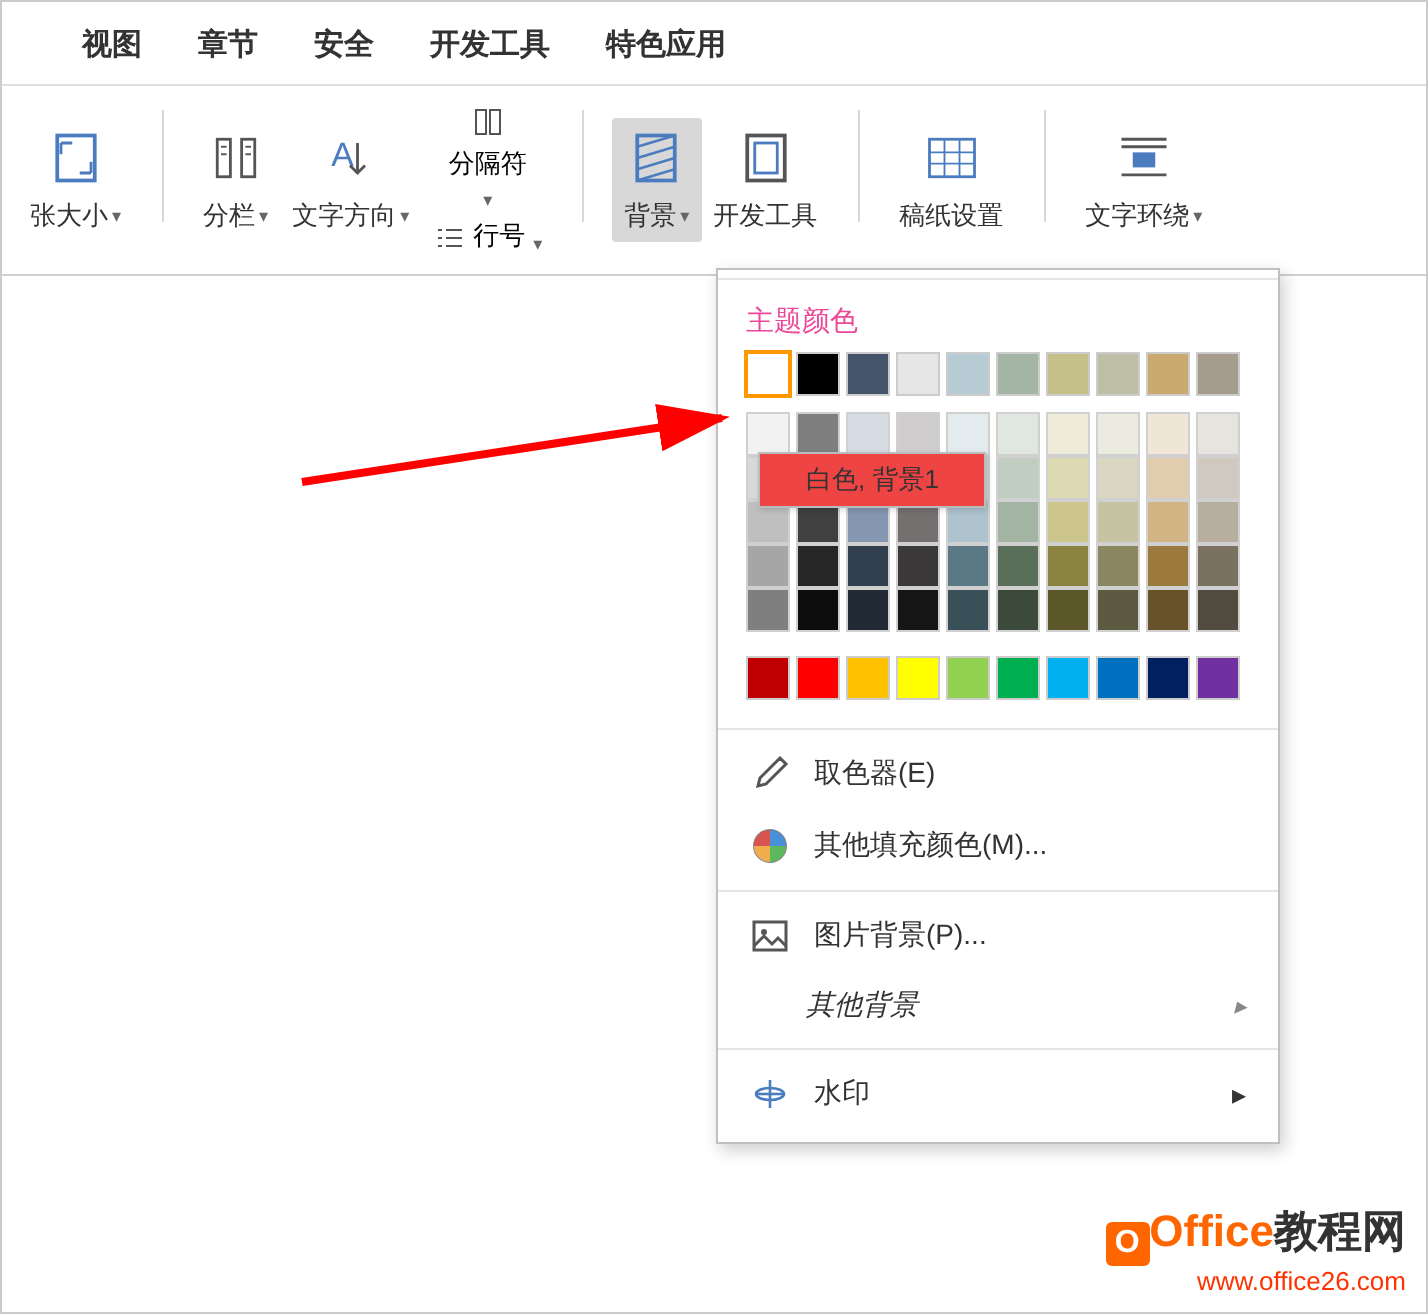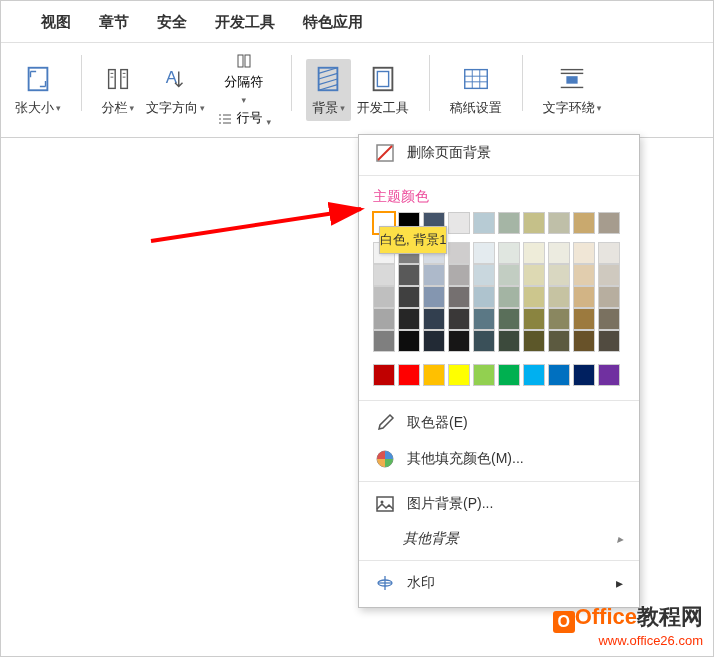--- a/index.html
+++ b/index.html
@@ -25,21 +25,21 @@
     .dd-submenu .arrow { font-size: 12px; color: #888; }
     
     .color-grid { display: grid; grid-template-columns: repeat(10, 22px); gap: 3px; padding: 2px 14px 8px; }
     .swatch { width: 22px; height: 22px; border: 1px solid #ccc; cursor: pointer; }
     .swatch.selected { outline: 2px solid #ff9800; outline-offset: -1px; border-color: #ff9800; }
     .color-tints { display: grid; grid-template-columns: repeat(10, 22px); column-gap: 3px; row-gap: 0; padding: 0 14px 8px; }
     .tint { width: 22px; height: 22px; border: 1px solid #d0d0d0; cursor: pointer; }
     .std-row { display: flex; gap: 3px; padding: 4px 14px 10px; }
     .std { width: 22px; height: 22px; border: 1px solid #ccc; cursor: pointer; }
     
-    .tooltip { position: absolute; left: 378px; top: 225px; background: #fde047; border: 1px solid #bbb; padding: 4px 0; font-size: 13px; color: #333; box-shadow: 1px 1px 3px rgba(0,0,0,0.15); z-index: 10; }
+    .tooltip { position: absolute; left: 378px; top: 225px; background: #ef4444; border: 1px solid #bbb; padding: 4px 23px; font-size: 13px; color: #333; box-shadow: 1px 1px 3px rgba(0,0,0,0.15); z-index: 10; }
     
     .red-arrow { position: absolute; left: 145px; top: 160px; z-index: 5; pointer-events: none; }
     
     .watermark { position: absolute; right: 10px; bottom: 8px; text-align: right; margin-left: 20px; }
     .watermark .line1 { font-size: 22px; font-weight: bold; }
     .watermark .line1 .o1 { color: #ff6600; }
     .watermark .line1 .cn { color: #333; }
     .watermark .line2 { font-size: 13px; color: #ff3300; }
     
     .icon-slot svg { width: 30px; height: 30px; }
@@ -180,29 +180,20 @@
       </span>
       <span class="label-row">
           <span>文字环绕</span>
           <span class="caret">▾</span>
         </span>
     </div>
   </div>
 </div>
 
 <div class="dropdown">
-  <div class="dd-row">
-    <span style="width:20px;height:20px;">
-      <svg viewBox="0 0 20 20">
-          <rect x="2" y="2" width="16" height="16" fill="none" stroke="#888" stroke-width="1.5"></rect>
-          <line x1="3" y1="17" x2="17" y2="3" stroke="#d93025" stroke-width="2"></line>
-        </svg>
-    </span>
-    <span>删除页面背景</span>
-  </div>
   <hr class="dd-hr">
   <div class="dd-section-title">主题颜色</div>
   <div class="color-grid" id="theme-grid">
       <div class="swatch selected" style="background: rgb(255, 255, 255);"></div>
       <div class="swatch" style="background: rgb(0, 0, 0);"></div>
       <div class="swatch" style="background: rgb(68, 84, 106);"></div>
       <div class="swatch" style="background: rgb(231, 230, 230);"></div>
       <div class="swatch" style="background: rgb(183, 203, 212);"></div>
       <div class="swatch" style="background: rgb(165, 181, 165);"></div>
       <div class="swatch" style="background: rgb(197, 192, 137);"></div>

